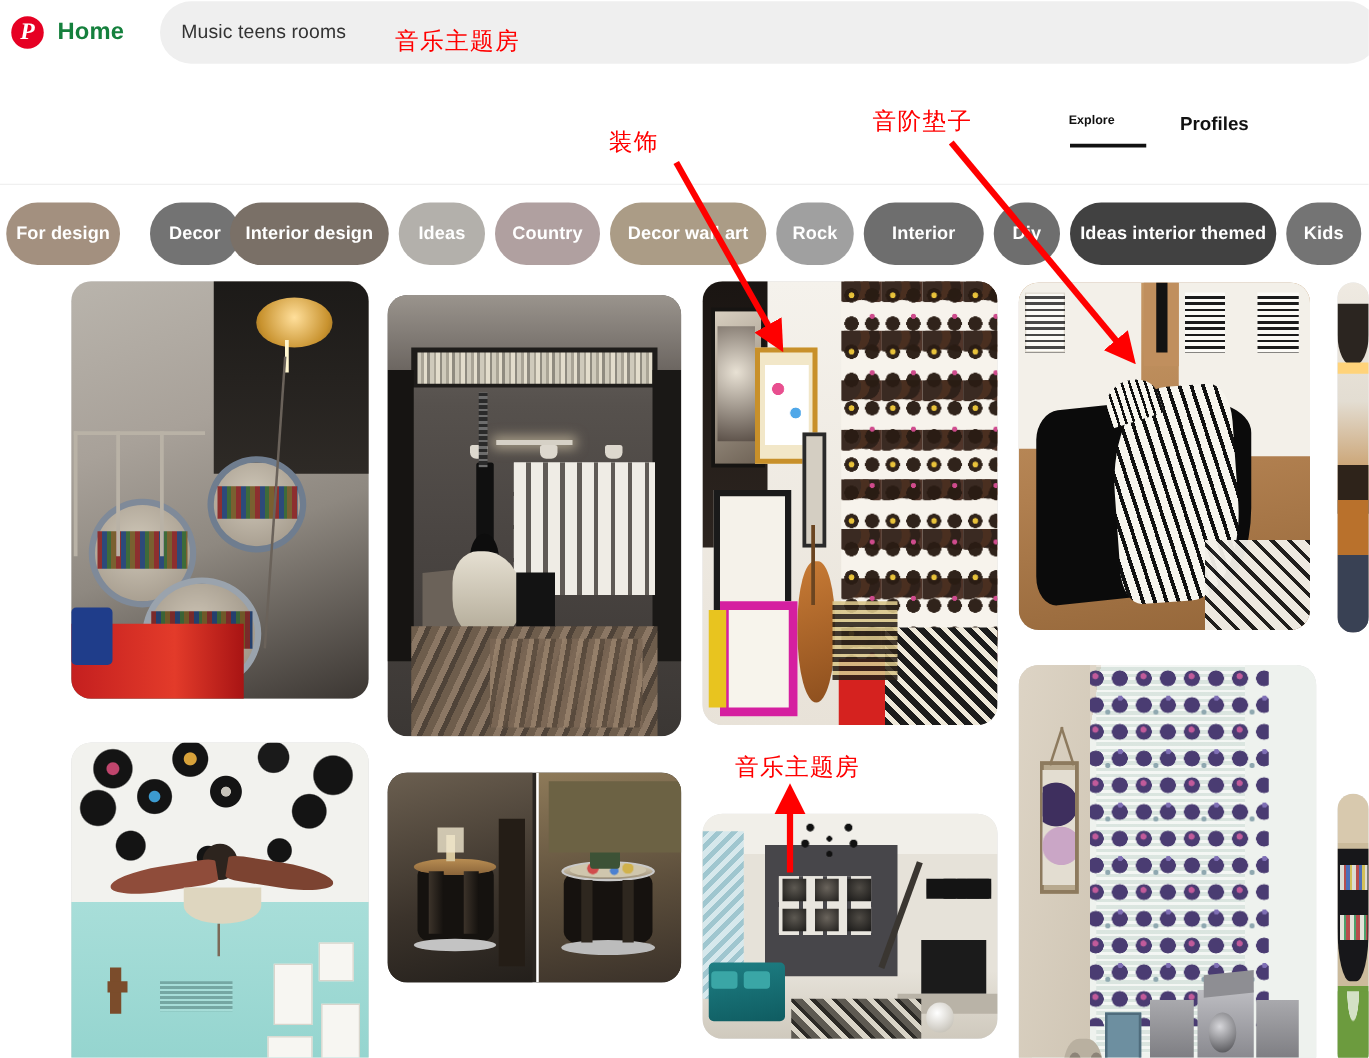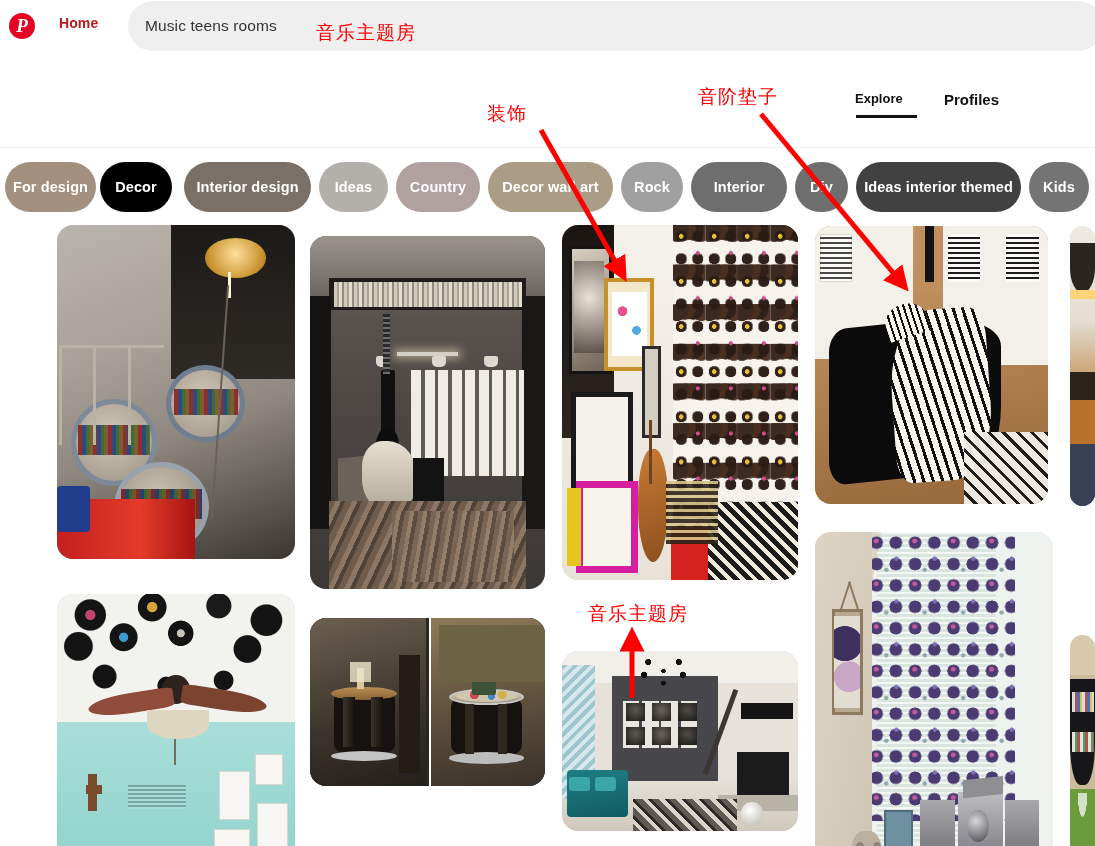--- a/index.html
+++ b/index.html
@@ -20,36 +20,36 @@
     position:absolute; left:9px; top:13px; width:26px; height:26px;
     border-radius:50%; background:#e60023;
     display:flex; align-items:center; justify-content:center;
   }
   .pin-logo span {
     color:#fff; font-family:"Liberation Serif", serif;
     font-size:19px; font-weight:bold; font-style:italic; line-height:1;
     margin-top:-1px;
   }
   .home-link {
-    position:absolute; left:59px; top:15px;
-    font-size:14px; font-weight:bold; color:#b91c1c; letter-spacing:.1px;
+    position:absolute; left:46px; top:15px;
+    font-size:19px; font-weight:bold; color:#15803d; letter-spacing:.1px;
   }
   .searchbar {
     position:absolute; left:128px; top:1px; width:975px; height:50px;
     background:#efefef; border-radius:25px;
   }
   .search-text {
     position:absolute; left:145px; top:17px;
     font-size:15.5px; color:#333; letter-spacing:.1px;
   }
 
   
   .nav-explore {
     position:absolute; left:855px; top:91px;
-    font-size:13px; font-weight:bold; color:#111;
+    font-size:10px; font-weight:bold; color:#111;
   }
   .nav-explore-underline {
     position:absolute; left:856px; top:115px; width:61px; height:3px;
     background:#111;
   }
   .nav-profiles {
     position:absolute; left:944px; top:91px;
     font-size:15px; font-weight:bold; color:#111;
   }
 
@@ -103,21 +103,21 @@
 
   <div class="nav-explore">Explore</div>
   <div class="nav-explore-underline"></div>
   <div class="nav-profiles">Profiles</div>
 
   <div class="chipbar"></div>
   <div id="chips-host">
       <div class="chip" style="left: 5px; width: 91px; background: rgb(163, 144, 127);">
         <span>For design</span>
       </div>
-      <div class="chip" style="left: 100px; width: 72px; background: #000000;">
+      <div class="chip" style="left: 120px; width: 72px; background: #737373;">
         <span>Decor</span>
       </div>
       <div class="chip" style="left: 184px; width: 127px; background: rgb(122, 112, 103);">
         <span>Interior design</span>
       </div>
       <div class="chip" style="left: 319px; width: 69px; background: rgb(179, 176, 171);">
         <span>Ideas</span>
       </div>
       <div class="chip" style="left: 396px; width: 84px; background: rgb(176, 160, 160);">
         <span>Country</span>

